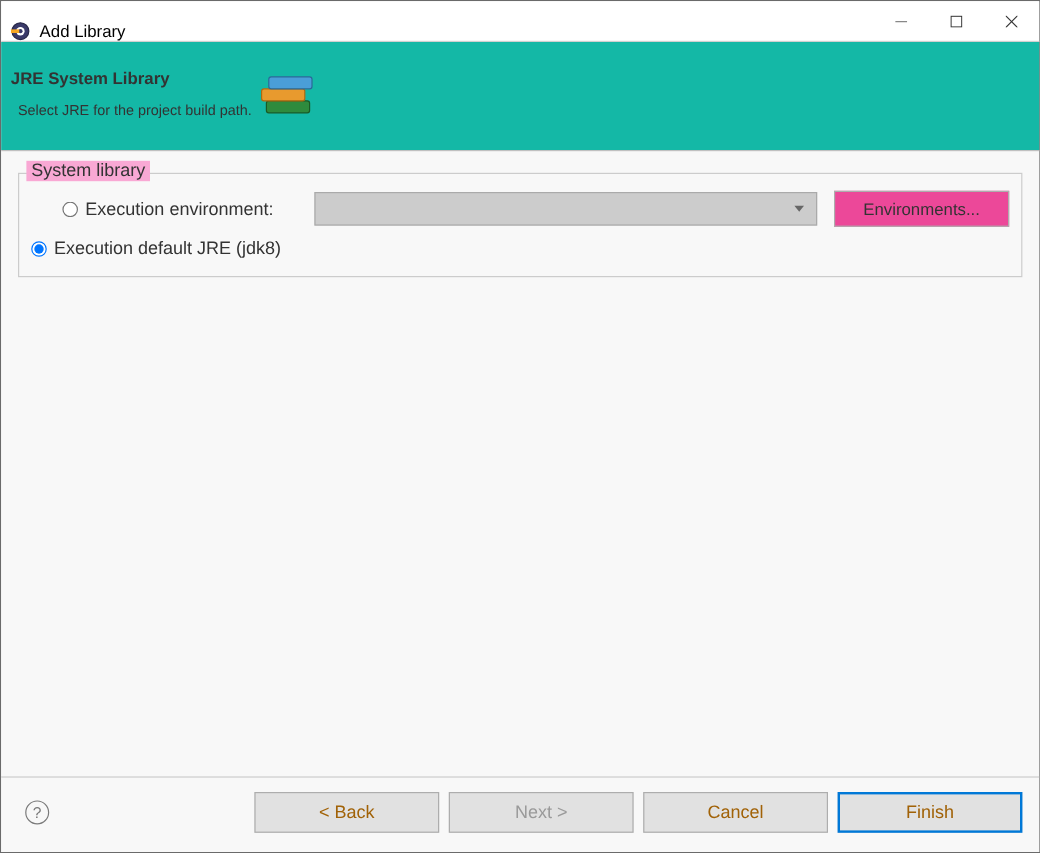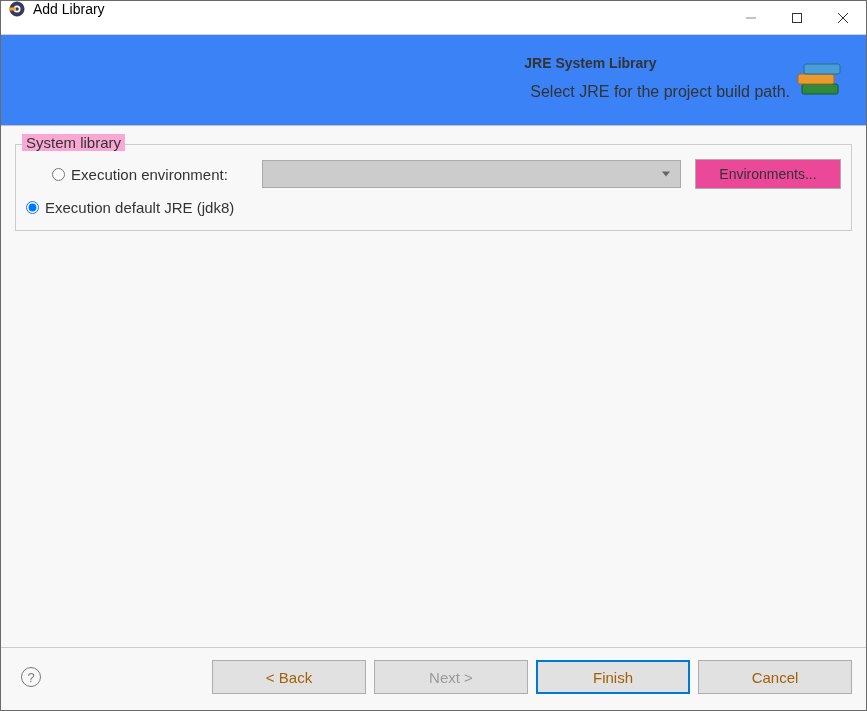--- a/index.html
+++ b/index.html
@@ -20,21 +20,21 @@
       height: 711px;
       background: #ffffff;
       border: 1px solid #6a6a6a;
       display: flex;
       flex-direction: column;
     }
     .titlebar {
       height: 34px;
       background: #ffffff;
       display: flex;
-      align-items: flex-start;
+      align-items: flex-end;
       padding: 0 0 0 8px;
       border-bottom: 1px solid #d0d0d0;
     }
     .title-icon {
       width: 16px;
       height: 16px;
       margin-right: 8px;
       display: flex;
       align-items: center;
       justify-content: center;
@@ -52,39 +52,39 @@
       width: 46px;
       height: 100%;
       display: flex;
       align-items: center;
       justify-content: center;
       background: transparent;
       border: none;
       cursor: pointer;
     }
     .banner {
-      background: #3b82f6;
-      padding: 14px 20px 18px 20px;
-      display: flex;
-      align-items: center;
-      justify-content: flex-end;
+      background: #14b8a6;
+      padding: 14px 20px 18px 8px;
+      display: flex;
+      align-items: center;
+      justify-content: flex-start;
       min-height: 90px;
     }
     .banner-text {
       display: flex;
       flex-direction: column;
     }
     .banner-title {
       font-weight: bold;
       font-size: 14px;
       color: #333;
       margin-bottom: 12px;
     }
     .banner-subtitle {
-      font-size: 16px;
+      font-size: 12px;
       color: #333;
       padding-left: 6px;
     }
     .banner-icon {
       width: 56px;
       height: 56px;
     }
     .content {
       flex: 1;
       background: #f8f8f8;
@@ -271,17 +271,17 @@
       </div>
 
     </div>
   </div>
 
   <div class="footer">
     <div class="help-icon">?</div>
     <div class="footer-spacer"></div>
     <button class="nav-btn">&lt; Back</button>
     <button class="nav-btn disabled">Next &gt;</button>
+    <button class="nav-btn">Cancel</button>
     <button class="nav-btn primary">Finish</button>
-    <button class="nav-btn">Cancel</button>
   </div>
 
 </div>
 
 </body></html>

